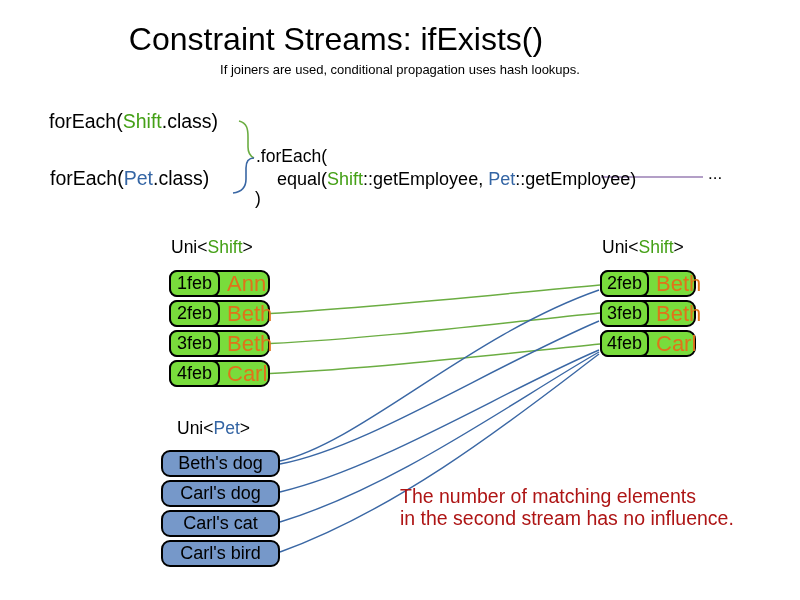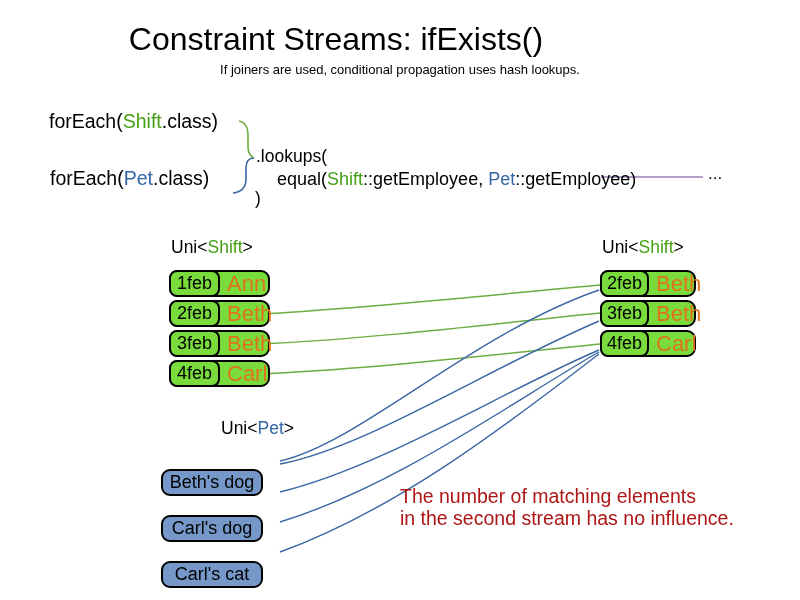--- a/index.html
+++ b/index.html
@@ -19,21 +19,21 @@
   .eq  { left:277px; top:169px; font-size:18px; }
   .cp  { left:255px; top:188px; font-size:17.5px; }
   .el  { left:708px; top:164px; font-size:17px; }
 
   .c-green  { color:#44A016; }
   .c-blue   { color:#3465A4; }
 
   .tbl-label { position:absolute; font-size:17.5px; }
   .lbl-left  { left:171px; top:237px; }
   .lbl-right { left:602px; top:237px; }
-  .lbl-pet   { left:177px; top:418px;margin-left:44px; }
+  .lbl-pet   { left:177px; top:418px; }
 
   .stack { position:absolute; }
   .left-t  { left:169px; top:270px; }
   .right-t { left:600px; top:270px; }
   .pet-t   { left:161px; top:450px; }
 
   .srow { position:relative; height:27px; margin-bottom:3px; background:#79DC3C;
           border:2px solid #000; border-radius:9px; box-sizing:border-box; }
   .left-t  .srow { width:101px;padding-left:24px; }
   .right-t .srow { width:96px; }
@@ -41,24 +41,24 @@
              border:2px solid #000; border-radius:8px; box-sizing:border-box;
              display:flex; align-items:center; justify-content:center;
              font-size:18px; color:#000; }
   .left-t  .datebox { width:51px; }
   .right-t .datebox { width:49px; }
   .empname { position:absolute; top:0; bottom:0; display:flex; align-items:center;
              font-size:22px; color:#E0731A; }
   .left-t  .empname { left:56px; }
   .right-t .empname { left:54px; }
 
-  .prow { width:102px; height:27px; margin-bottom:3px; background:#7698C9;
+  .prow { width:119px; height:27px; margin-bottom:3px; background:#7698C9;
           border:2px solid #000; border-radius:9px; box-sizing:border-box;
           display:flex; align-items:center; justify-content:center;
-          font-size:18px; color:#000;margin-top:19px; }
+          font-size:18px; color:#000; }
 
   .note { position:absolute; left:400px; top:486px; font-size:19.5px;
           line-height:21.5px; color:#AE1515; }
 </style>
 </head>
 <body>
 
 <div class="slide">
 
   <svg class="connectors" viewBox="0 0 800 600">
@@ -79,21 +79,21 @@
     <path d="M 280 552 C 405 507 525 410 599 354" fill="none" stroke="#3A67A4" stroke-width="1.4"></path>
   </svg>
 
   <div class="title">Constraint Streams: ifExists()</div>
   <div class="subtitle">If joiners are used, conditional propagation uses hash lookups.</div>
 
   <div class="code l1"><span>forEach(</span><span class="c-green">Shift</span><span>.class)</span></div>
 
   <div class="code l2"><span>forEach(</span><span class="c-blue">Pet</span><span>.class)</span></div>
 
-  <div class="code ifx">.lookups(</div>
+  <div class="code ifx">.forEach(</div>
 
   <div class="code eq"><span>equal(</span><span class="c-green">Shift</span><span>::getEmployee, </span><span class="c-blue">Pet</span><span>::getEmployee)</span></div>
 
   <div class="code cp">)</div>
   <div class="code el">...</div>
 
   <div class="tbl-label lbl-left"><span>Uni&lt;</span><span class="c-green">Shift</span><span>&gt;</span></div>
 
   <div class="stack left-t">
     <div class="srow">

